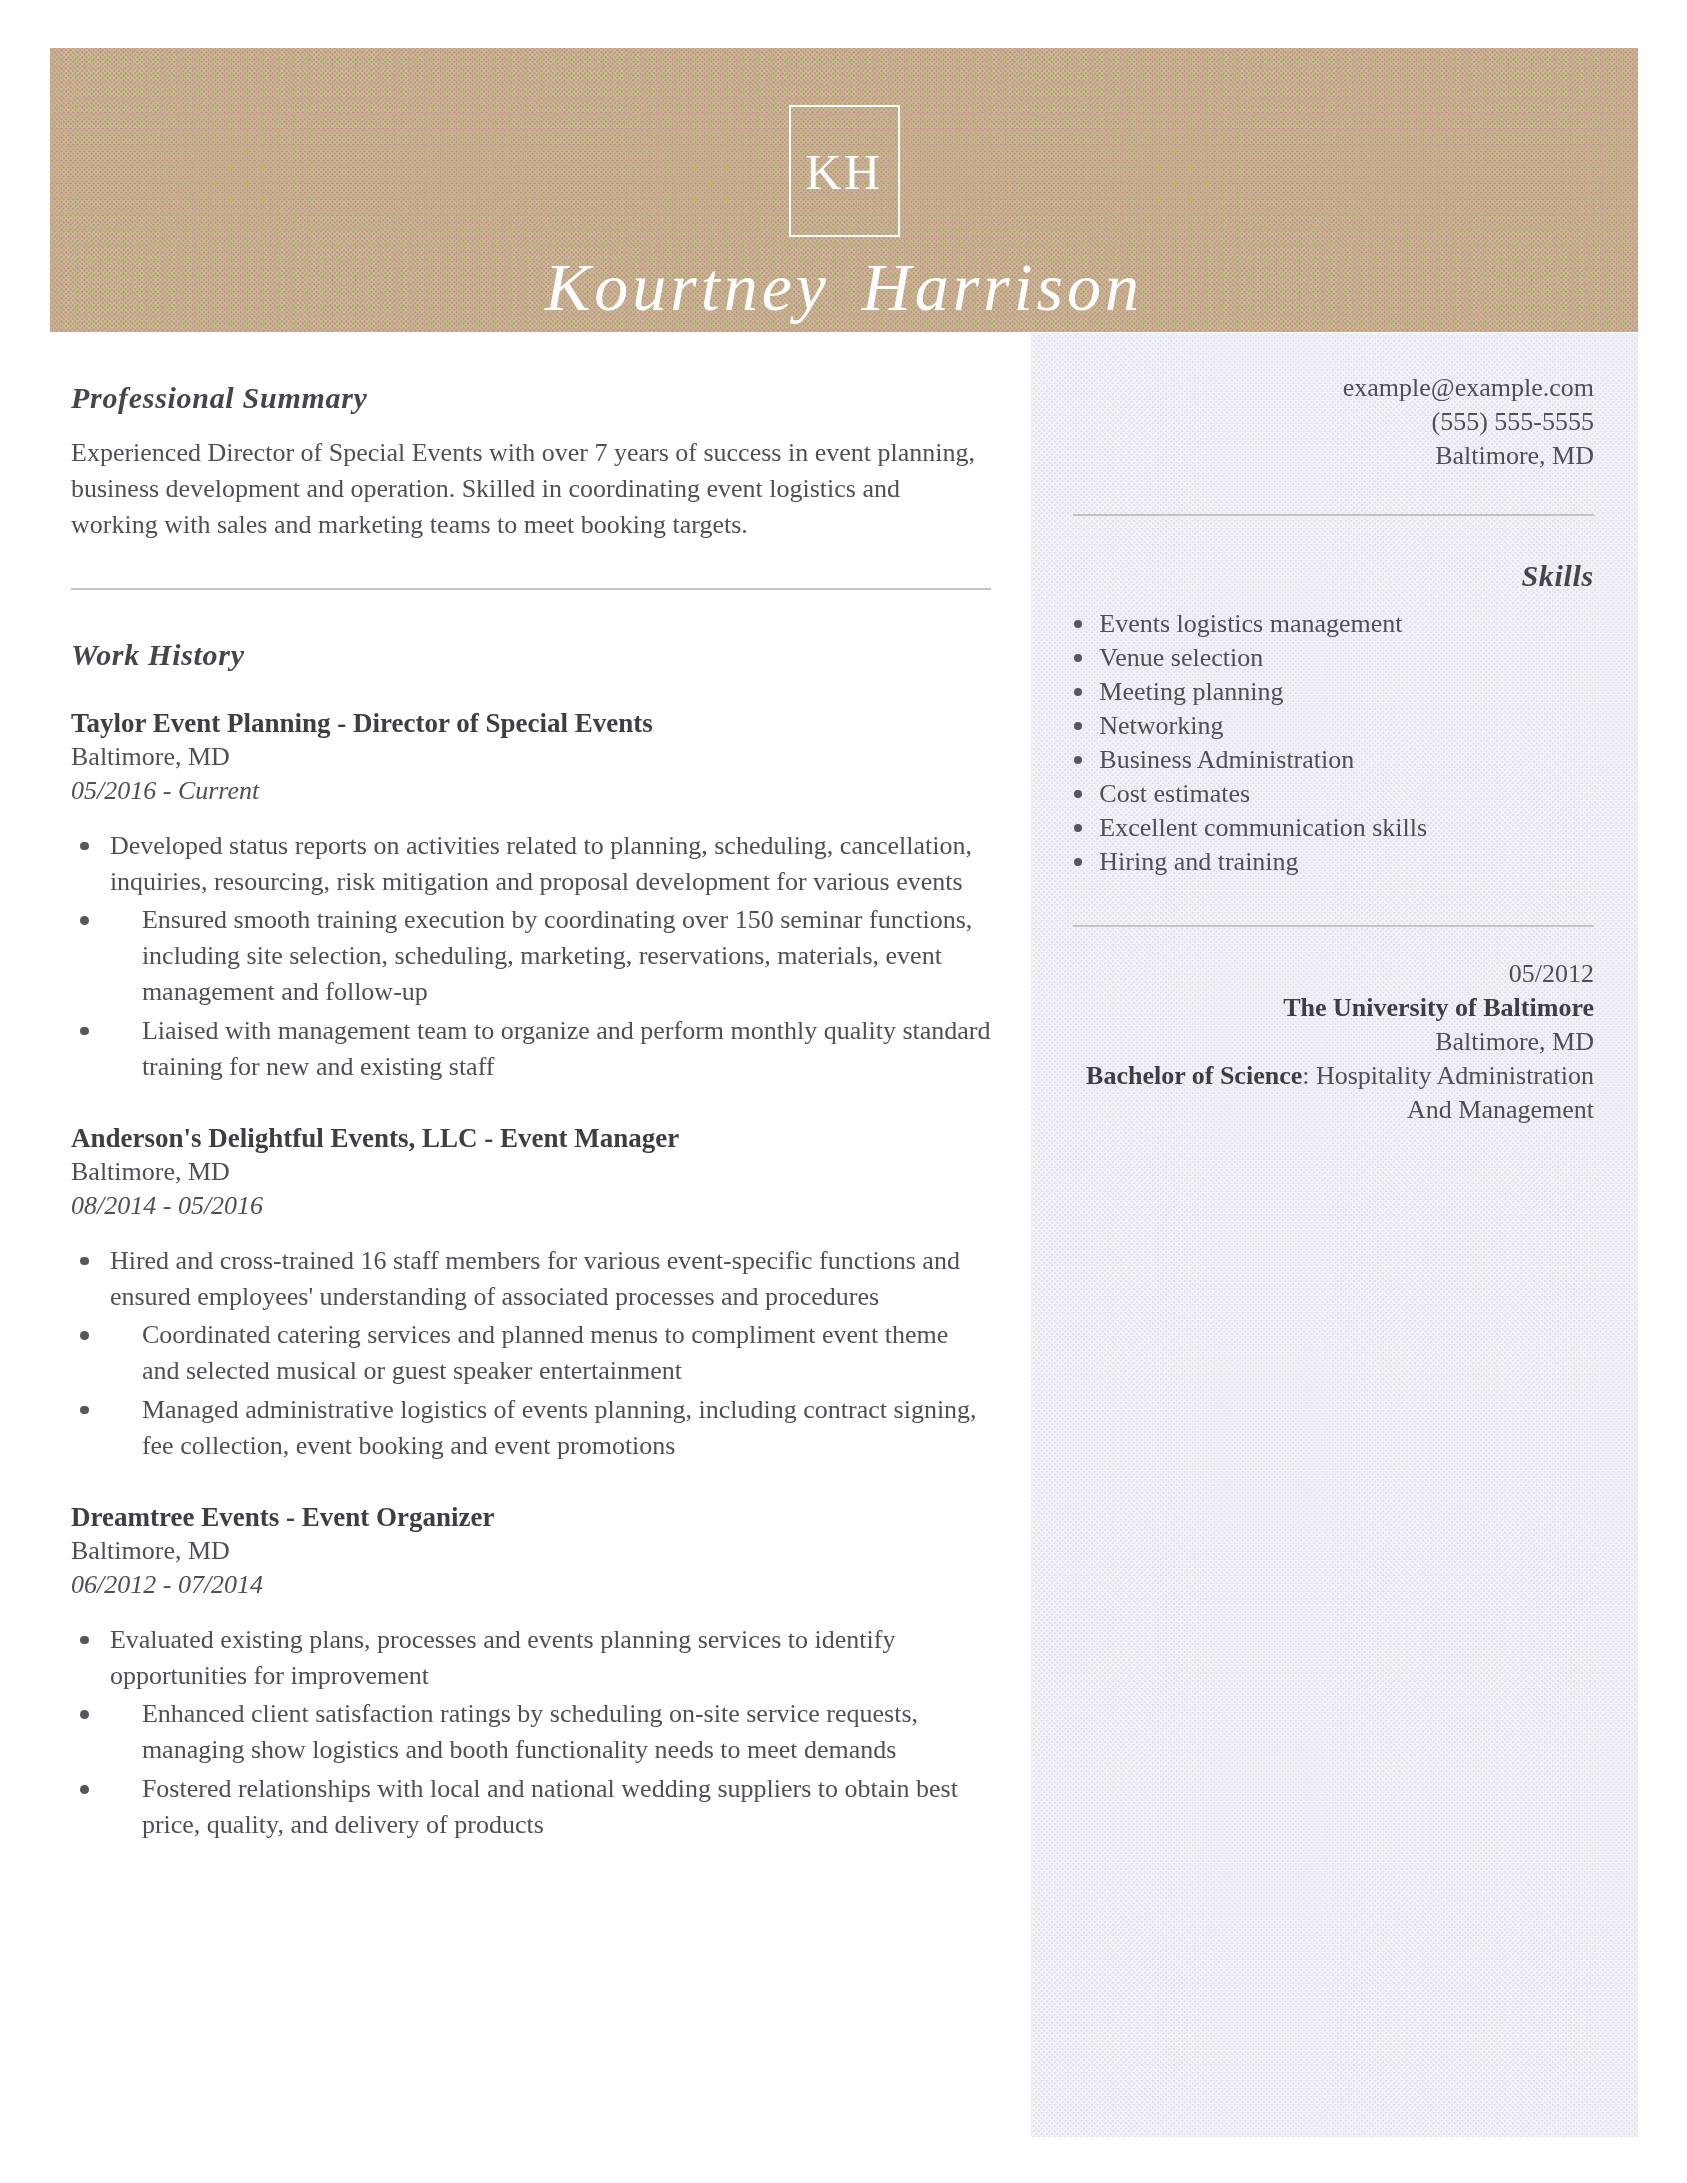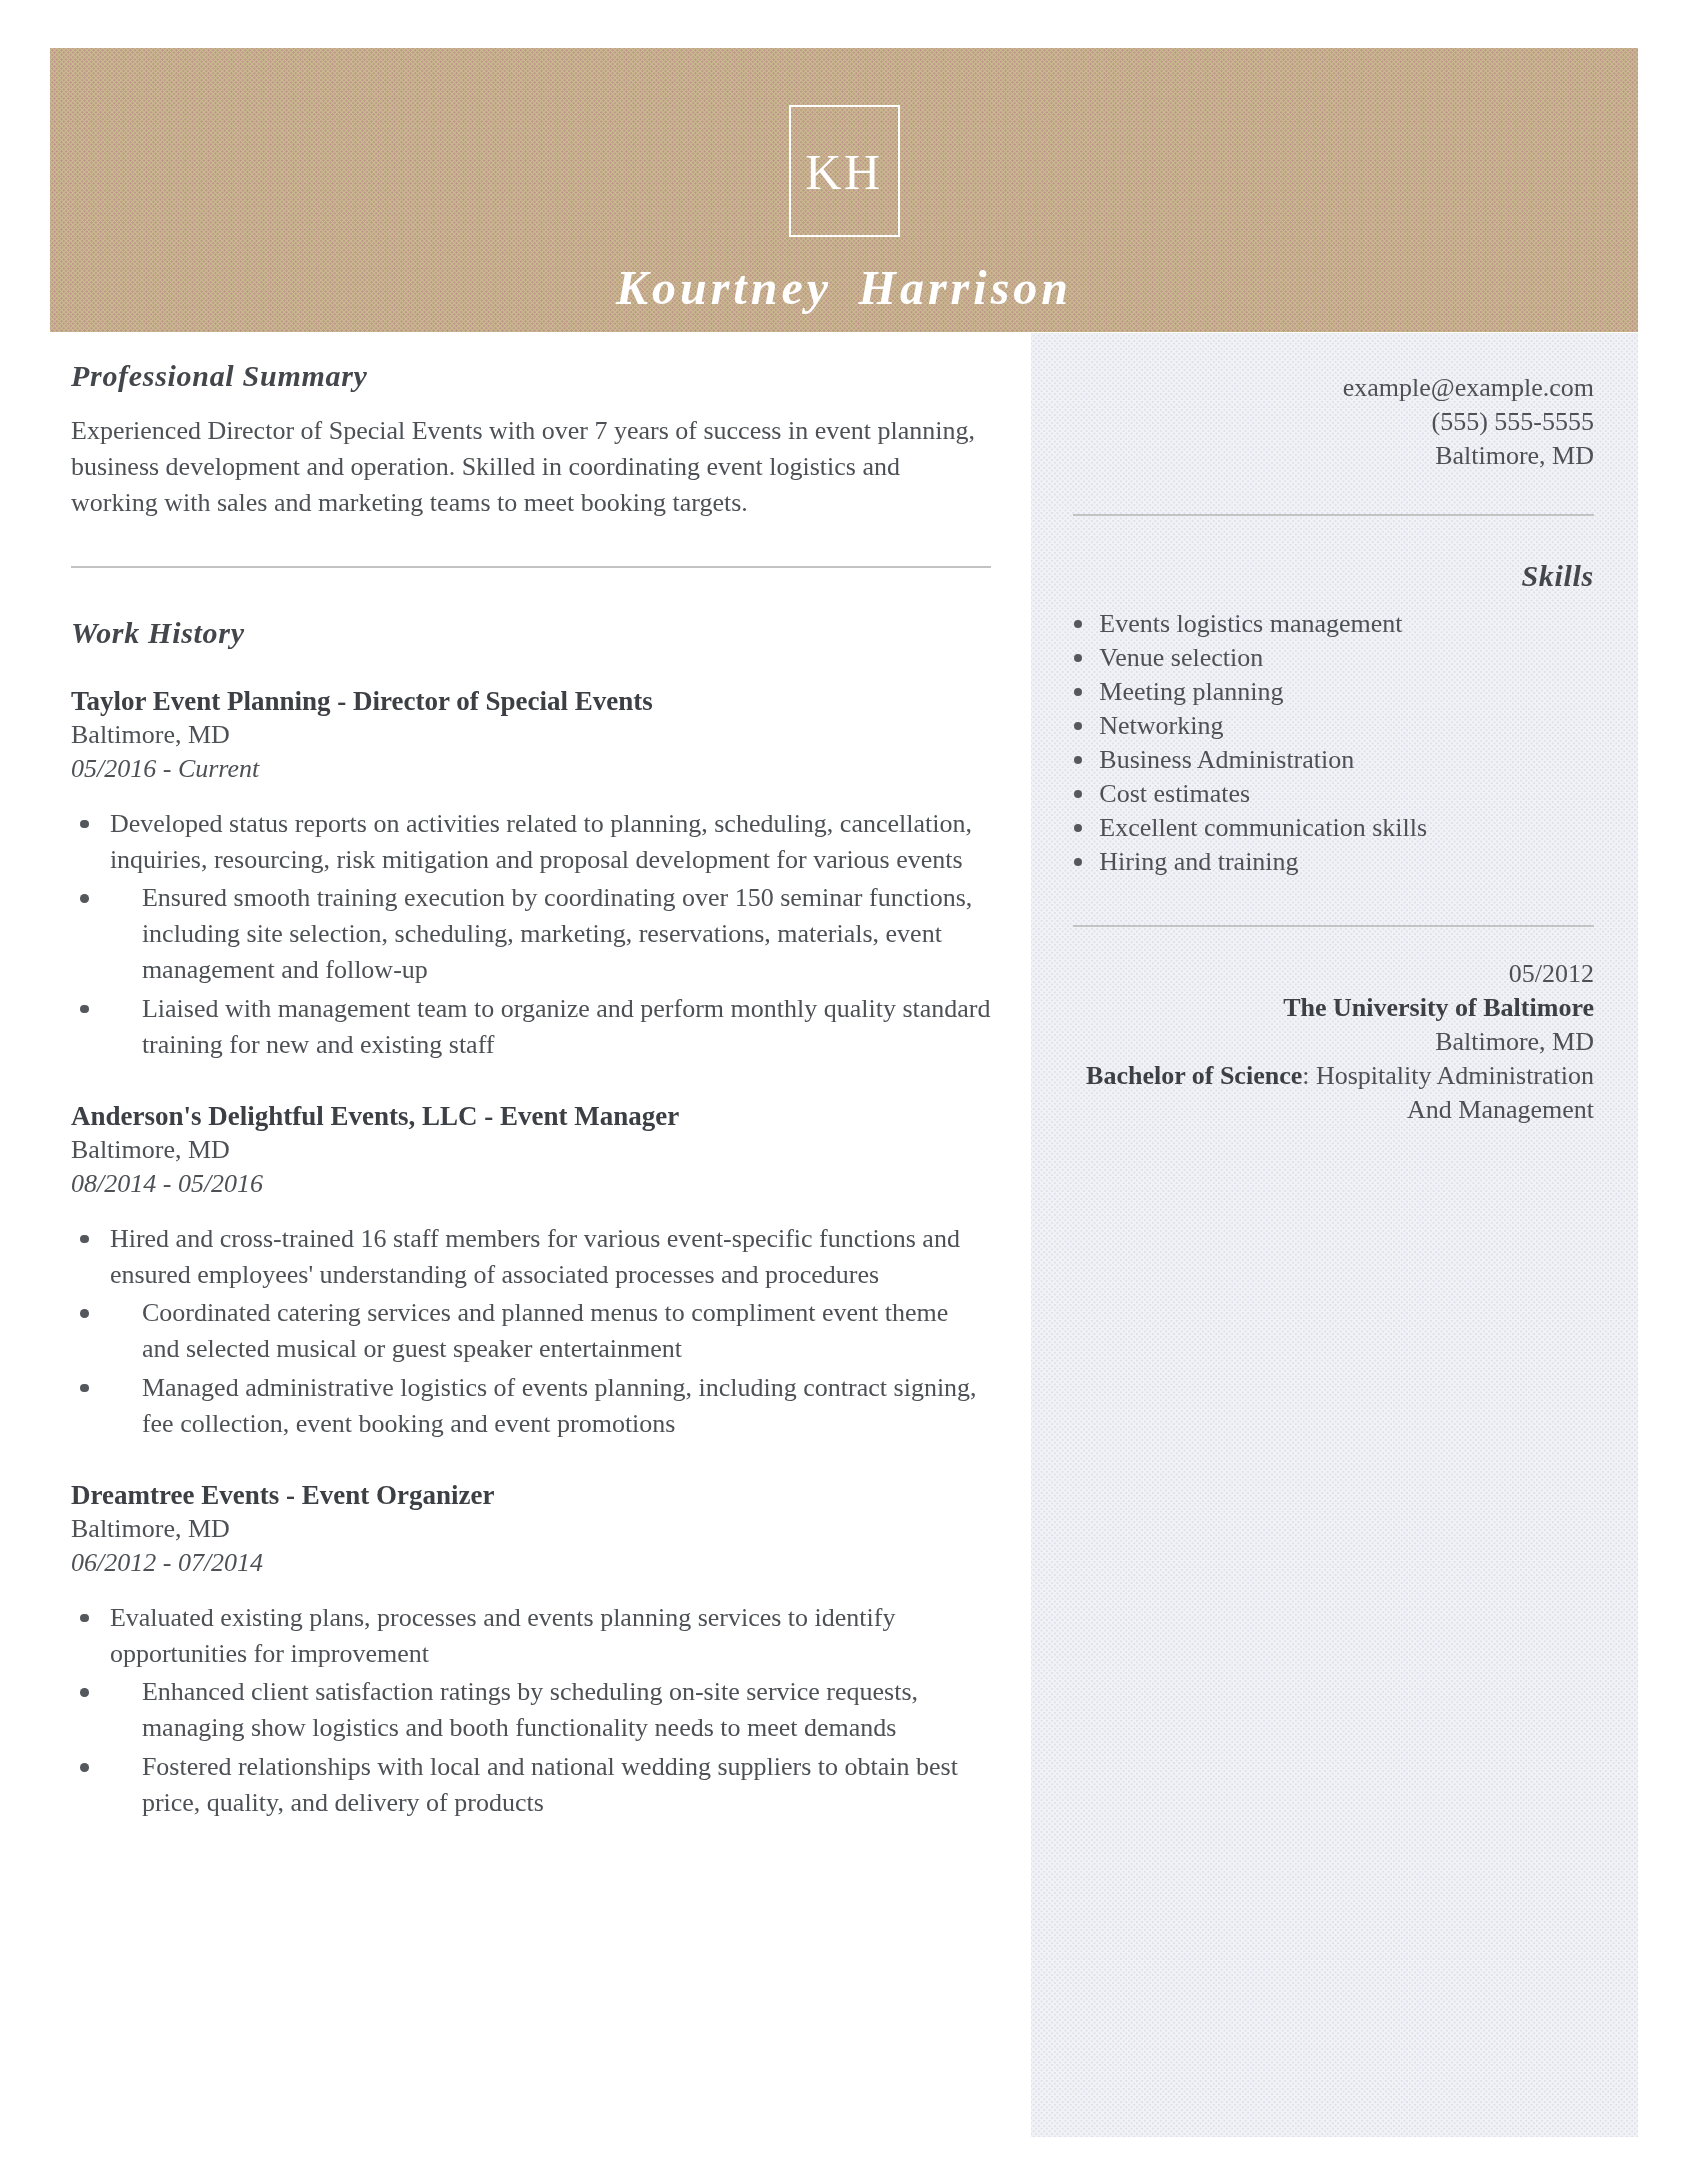--- a/index.html
+++ b/index.html
@@ -25,21 +25,21 @@
   }
   .monogram{
     margin-top:57px; width:111px; height:132px; border:2px solid #ffffff;
     display:flex; align-items:center; justify-content:center;
   }
   .monogram span{
     font-size:50px; color:#ffffff; letter-spacing:2.6px; font-weight:400;
     transform:translatey(1.3px);
   }
   .name{
-    margin-top:14.6px; font-size:48px; line-height:71px; font-style:italic; font-weight:700;
+    margin-top:14.6px; font-size:68px; line-height:71px; font-style:italic; font-weight:400;
     color:var(--name); letter-spacing:4px; word-spacing:10.6px; white-space:nowrap;
   }
   
   .sidebar{
     position:absolute; left:1031px; top:333px; width:607px; height:1804px;
     background-color:var(--sidebar-bg);
     background-image:
       radial-gradient(circle, var(--sidebar-dot) 0.9px, rgba(0,0,0,0) 1.1px),
       radial-gradient(circle, var(--sidebar-dot) 0.9px, rgba(0,0,0,0) 1.1px);
     background-size:5.3px 5.3px; background-position:0 0, 2.6px 2.6px;
@@ -56,21 +56,21 @@
   }
   .skills-title{margin-top:41px;}
   .skills-list{margin-top:13px; list-style:none;}
   .skills-list li{display:flex; align-items:flex-start; font-size:26px; line-height:34px;}
   .sdot{flex:0 0 auto; width:8px; height:8px; border-radius:50%; background:#54585c; margin:13.2px 17px 0 1.3px;}
   .edu-title{margin-top:56px;}
   .edu-block{margin-top:30px;}
   .edu-line{font-size:26px; line-height:34px;}
   .bold{font-weight:700; color:#3c4045;}
   
-  .main{position:absolute; left:71px; top:333px; width:920px; padding-top:24px;}
+  .main{position:absolute; left:71px; top:333px; width:920px; padding-top:46px;}
   .summary-text{margin-top:18.5px; font-size:26px; line-height:36px;}
   .main-rule{margin-top:45px; border-top:2px solid #bfbfbf;}
   .work-title{margin-top:46px;}
   .job{margin-top:33px;}
   .job + .job{margin-top:36px;}
   .job-title{font-size:27px; line-height:34px; font-weight:700; color:#3c4045;}
   .job-loc{font-size:26px; line-height:34px;}
   .job-dates{font-size:26px; line-height:34px; font-style:italic;}
   .bullets{margin-top:20px; list-style:none;}
   .bullets li{display:flex; align-items:flex-start; font-size:26px; line-height:36px;}

